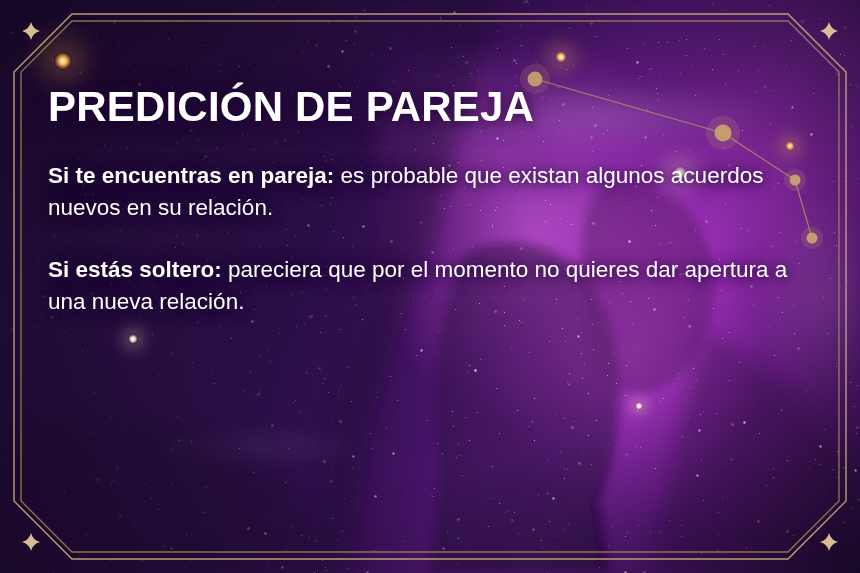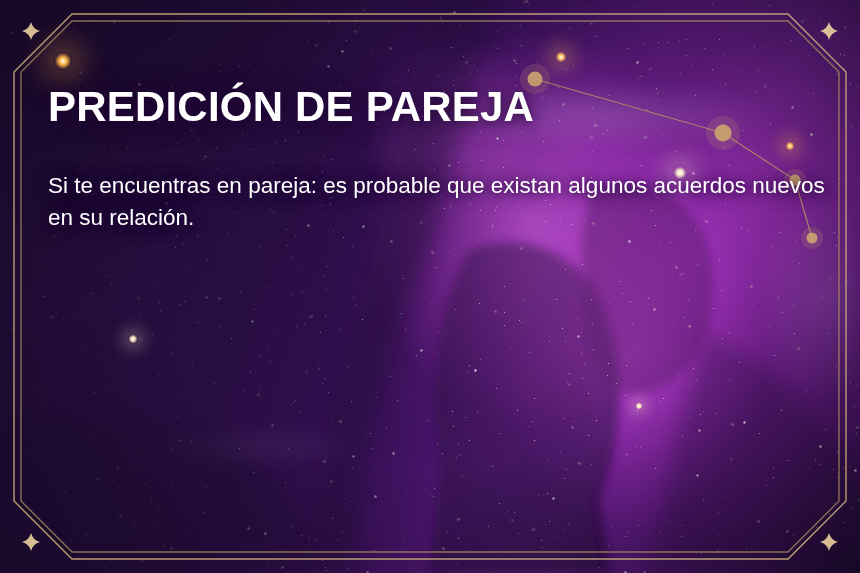--- a/index.html
+++ b/index.html
@@ -116,37 +116,37 @@
     top: 86px;
     right: 30px;
     z-index: 20;
   }
 
   #headline {
     font-size: 42px;
     font-weight: 700;
     letter-spacing: 0.2px;
     color: #ffffff;
-    margin: 0 0 42px 0;
+    margin: 0 0 32px 0;
     line-height: 1;
     text-shadow: 0 2px 12px rgba(30, 4, 50, 0.85), 0 0 26px rgba(40,8,60,0.5);
   }
 
   .para {
     font-size: 22.5px;
     line-height: 1.42;
     color: #ffffff;
     margin: 0 0 30px 0;
     max-width: 790px;
     text-shadow: 0 1px 8px rgba(28, 5, 48, 0.9), 0 0 18px rgba(35,8,58,0.55);
   }
   .para:last-child { margin-bottom: 0; }
 
   .para .lead {
-    font-weight: 400;
+    font-weight: 700;
   }
   .para .rest {
     font-weight: 400;
   }
 </style>
 </head>
 <body>
 
 <div id="card">
 
@@ -248,16 +248,19 @@
       </g>
   </svg>
 
   <div id="content">
     <h1 id="headline">PREDICIÓN DE PAREJA</h1>
 
     <p class="para">
       <span class="lead">Si te encuentras en pareja:</span><span class="rest"> es probable que existan algunos acuerdos nuevos en su relación.</span>
     </p>
 
+    <p class="para">
+      <span class="lead">Si estás soltero:</span><span class="rest"> pareciera que por el momento no quieres dar apertura a una nueva relación.</span>
+    </p>
 
   </div>
 
 </div>
 
 </body></html>

